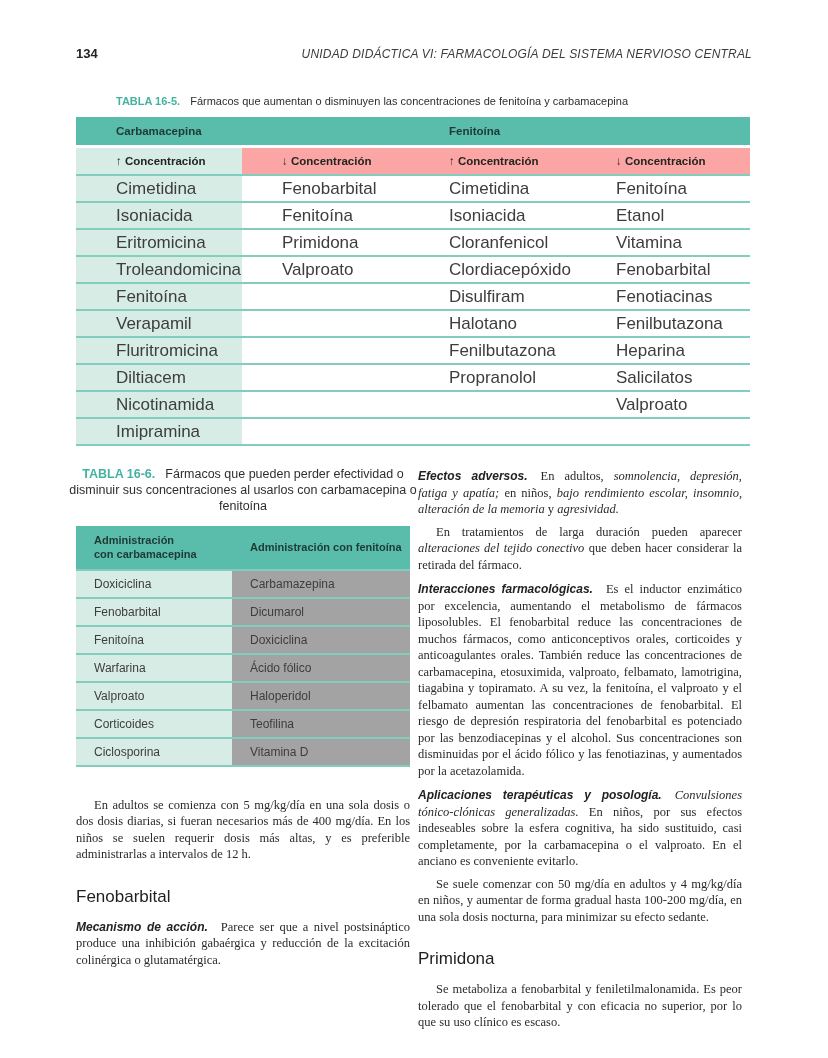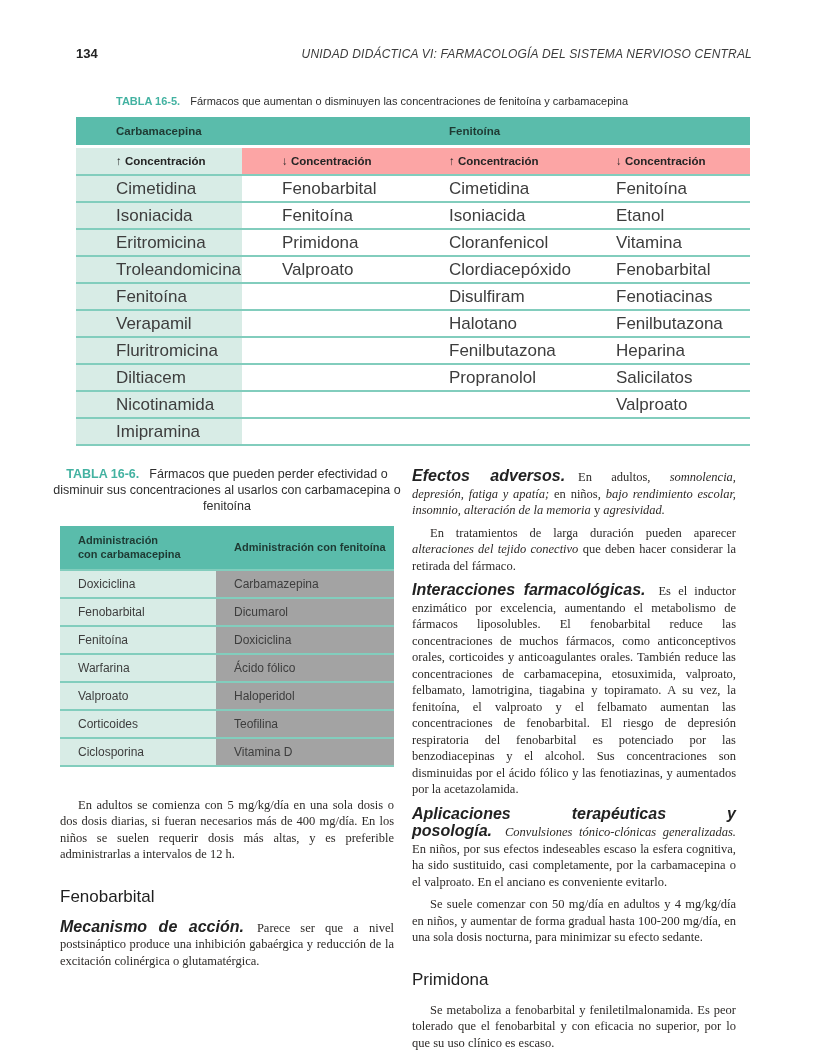--- a/index.html
+++ b/index.html
@@ -45,21 +45,21 @@
   }
   .t1 tr.cols th{height:26px;font-size:11.5px;font-weight:bold;color:#242424;background:#fca5a5;}
   .t1 tr.cols th.c0{background:var(--teal-tint);}
   .t1 tbody td{
     height:25px;font-size:17px;color:#3d3d3d;background:#fff;
     border-top:2px solid var(--teal-rule);
   }
   .t1 tbody td.c0{background:var(--teal-tint);}
 
   
-  .cols-wrap{position:absolute;top:466px;left:60px;width:676px;display:flex;gap:18px;}
+  .cols-wrap{position:absolute;top:466px;left:76px;width:676px;display:flex;gap:8px;}
   .col-left{width:334px;}
   .col-right{width:324px;}
 
   .t2caption{
     text-align:center;font-family:"Liberation Sans",sans-serif;
     font-size:12.5px;line-height:1.28;color:#2e2e2e;margin:0 -8px 12px -8px;
   }
 
   
   .t2{
@@ -82,21 +82,21 @@
   
   .body{
     font-size:12.5px;line-height:16.5px;text-align:justify;
     margin:0 0 6px 0;color:var(--ink);
   }
   .indent{text-indent:18px;}
   .lead-par{margin-top:8px;}
   .col-right .body:first-child{margin-top:2px;}
   .run-lead{
     font-family:"Liberation Sans",sans-serif;font-weight:bold;font-style:italic;
-    font-size:16px;color:#222;margin-right:13px;
+    font-size:12px;color:#222;margin-right:13px;
   }
   .run-i{font-style:italic;}
   .drug-heading{
     font-family:"Liberation Sans",sans-serif;font-weight:normal;
     font-size:17px;color:#1f1f1f;margin:24px 0 12px 0;
   }
   .col-left .gap-top{margin-top:30px;}
 </style>
 </head>
 <body>
@@ -249,21 +249,21 @@
 
       <h2 class="drug-heading">Fenobarbital</h2>
 
       <p class="body lead-par"><span class="run-lead">Mecanismo de acción.</span><span>Parece ser que a nivel postsináptico produce una inhibición gabaérgica y reducción de la excitación colinérgica o glutamatérgica.</span></p>
     </div>
 
     <div class="col-right">
       <p class="body lead-par"><span class="run-lead">Efectos adversos.</span><span>En adultos, </span><span class="run-i">somnolencia, depresión, fatiga y apatía;</span><span> en niños, </span><span class="run-i">bajo rendimiento escolar, insomnio, alteración de la memoria</span><span> y </span><span class="run-i">agresividad.</span></p>
       <p class="body indent"><span>En tratamientos de larga duración pueden aparecer </span><span class="run-i">alteraciones del tejido conectivo</span><span> que deben hacer considerar la retirada del fármaco.</span></p>
       <p class="body lead-par"><span class="run-lead">Interacciones farmacológicas.</span><span>Es el inductor enzimático por excelencia, aumentando el metabolismo de fármacos liposolubles. El fenobarbital reduce las concentraciones de muchos fármacos, como anticonceptivos orales, corticoides y anticoagulantes orales. También reduce las concentraciones de carbamacepina, etosuximida, valproato, felbamato, lamotrigina, tiagabina y topiramato. A su vez, la fenitoína, el valproato y el felbamato aumentan las concentraciones de fenobarbital. El riesgo de depresión respiratoria del fenobarbital es potenciado por las benzodiacepinas y el alcohol. Sus concentraciones son disminuidas por el ácido fólico y las fenotiazinas, y aumentados por la acetazolamida.</span></p>
-      <p class="body lead-par"><span class="run-lead">Aplicaciones terapéuticas y posología.</span><span class="run-i">Convulsiones tónico-clónicas generalizadas.</span><span> En niños, por sus efectos indeseables escaso la esfera cognitiva, ha sido sustituido, casi completamente, por la carbamacepina o el valproato. En el anciano es conveniente evitarlo.</span></p>
+      <p class="body lead-par"><span class="run-lead">Aplicaciones terapéuticas y posología.</span><span class="run-i">Convulsiones tónico-clónicas generalizadas.</span><span> En niños, por sus efectos indeseables sobre la esfera cognitiva, ha sido sustituido, casi completamente, por la carbamacepina o el valproato. En el anciano es conveniente evitarlo.</span></p>
       <p class="body indent">Se suele comenzar con 50 mg/día en adultos y 4 mg/kg/día en niños, y aumentar de forma gradual hasta 100-200 mg/día, en una sola dosis nocturna, para minimizar su efecto sedante.</p>
 
       <h2 class="drug-heading">Primidona</h2>
 
       <p class="body indent">Se metaboliza a fenobarbital y feniletilmalonamida. Es peor tolerado que el fenobarbital y con eficacia no superior, por lo que su uso clínico es escaso.</p>
     </div>
 
   </div>
 </div>
 

